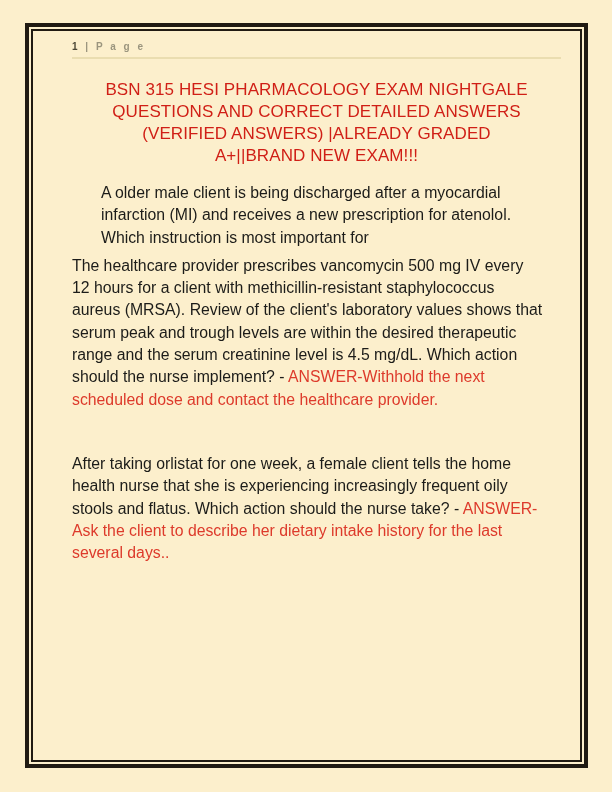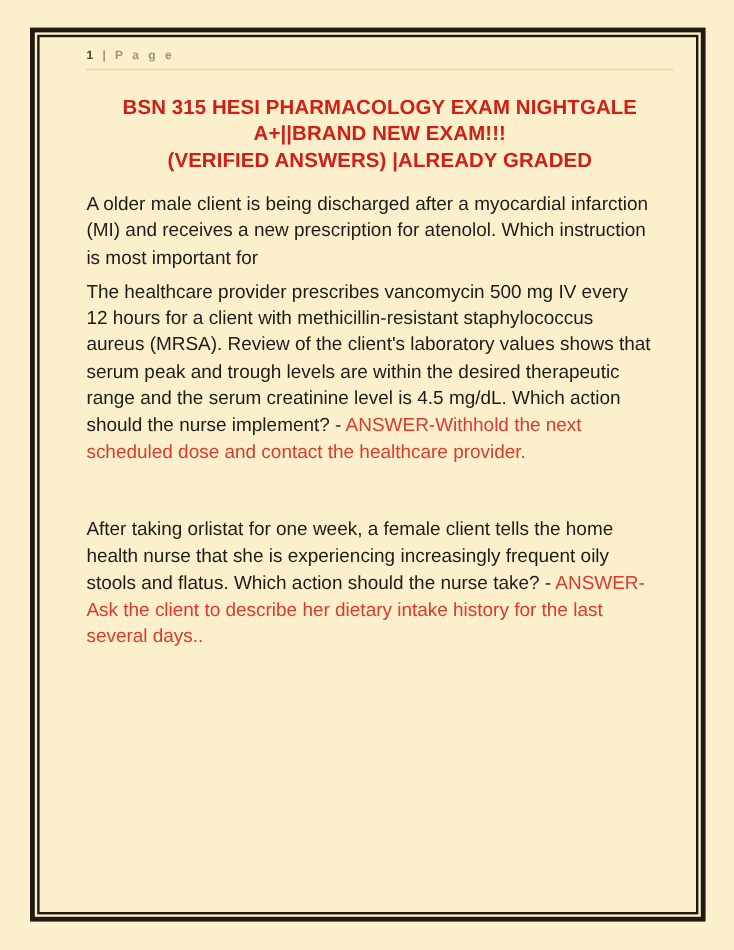--- a/index.html
+++ b/index.html
@@ -34,52 +34,53 @@
     border-bottom: 2px solid #ead(db0);
     border-bottom: 2px solid #eaddb0;
     white-space: nowrap;
   }
   .page-number { color: #4c4736; }
   .page-label  { color: #9b957e; font-weight: bold; }
   .doc-title {
     margin-top: 20px;
     text-align: center;
     color: #d01f16;
-    font-weight: bold;
+    font-weight: normal;
     font-size: 17px;
     line-height: 22px;
     letter-spacing: 0.1px;
   }
   .qa-section {
     margin-top: 15px;
     color: #1c1c19;
     font-size: 15.8px;
     line-height: 22.3px;
     width: 472px;
   }
   .qa-paragraph { margin: 0; }
-  .qa-paragraph.gap-small { margin-bottom: 6px; }
+  .qa-paragraph.gap-small { margin-bottom: 6px; margin-left: 29px; }
   .qa-paragraph.gap-large { margin-bottom: 42px; }
   .answer-text { color: #dd3a2b; }
 </style>
 </head>
 <body>
 
 <div class="page-frame">
   <div class="page-frame-inner">
 
     <div class="page-header">
       <span class="page-number">1</span>
       <span class="page-label">| P a g e</span>
     </div>
 
     <div class="doc-title">
       <div>BSN 315 HESI PHARMACOLOGY EXAM NIGHTGALE</div>
+      <div>QUESTIONS AND CORRECT DETAILED ANSWERS</div>
+      <div>(VERIFIED ANSWERS) |ALREADY GRADED</div>
       <div>A+||BRAND NEW EXAM!!!</div>
-      <div>(VERIFIED ANSWERS) |ALREADY GRADED</div>
     </div>
 
     <div class="qa-section">
 
       <p class="qa-paragraph gap-small"><span class="question-text">A older male client is being discharged after a myocardial infarction (MI) and receives a new prescription for atenolol. Which instruction is most important for</span><span class="answer-text"></span></p>
 
 
       <p class="qa-paragraph gap-large"><span class="question-text">The healthcare provider prescribes vancomycin 500 mg IV every 12 hours for a client with methicillin-resistant staphylococcus aureus (MRSA). Review of the client's laboratory values shows that serum peak and trough levels are within the desired therapeutic range and the serum creatinine level is 4.5 mg/dL. Which action should the nurse implement? - </span><span class="answer-text">ANSWER-Withhold the next scheduled dose and contact the healthcare provider.</span></p>
 
       <p class="qa-paragraph"><span class="question-text">After taking orlistat for one week, a female client tells the home health nurse that she is experiencing increasingly frequent oily stools and flatus. Which action should the nurse take? - </span><span class="answer-text">ANSWER-Ask the client to describe her dietary intake history for the last several days..</span></p>

